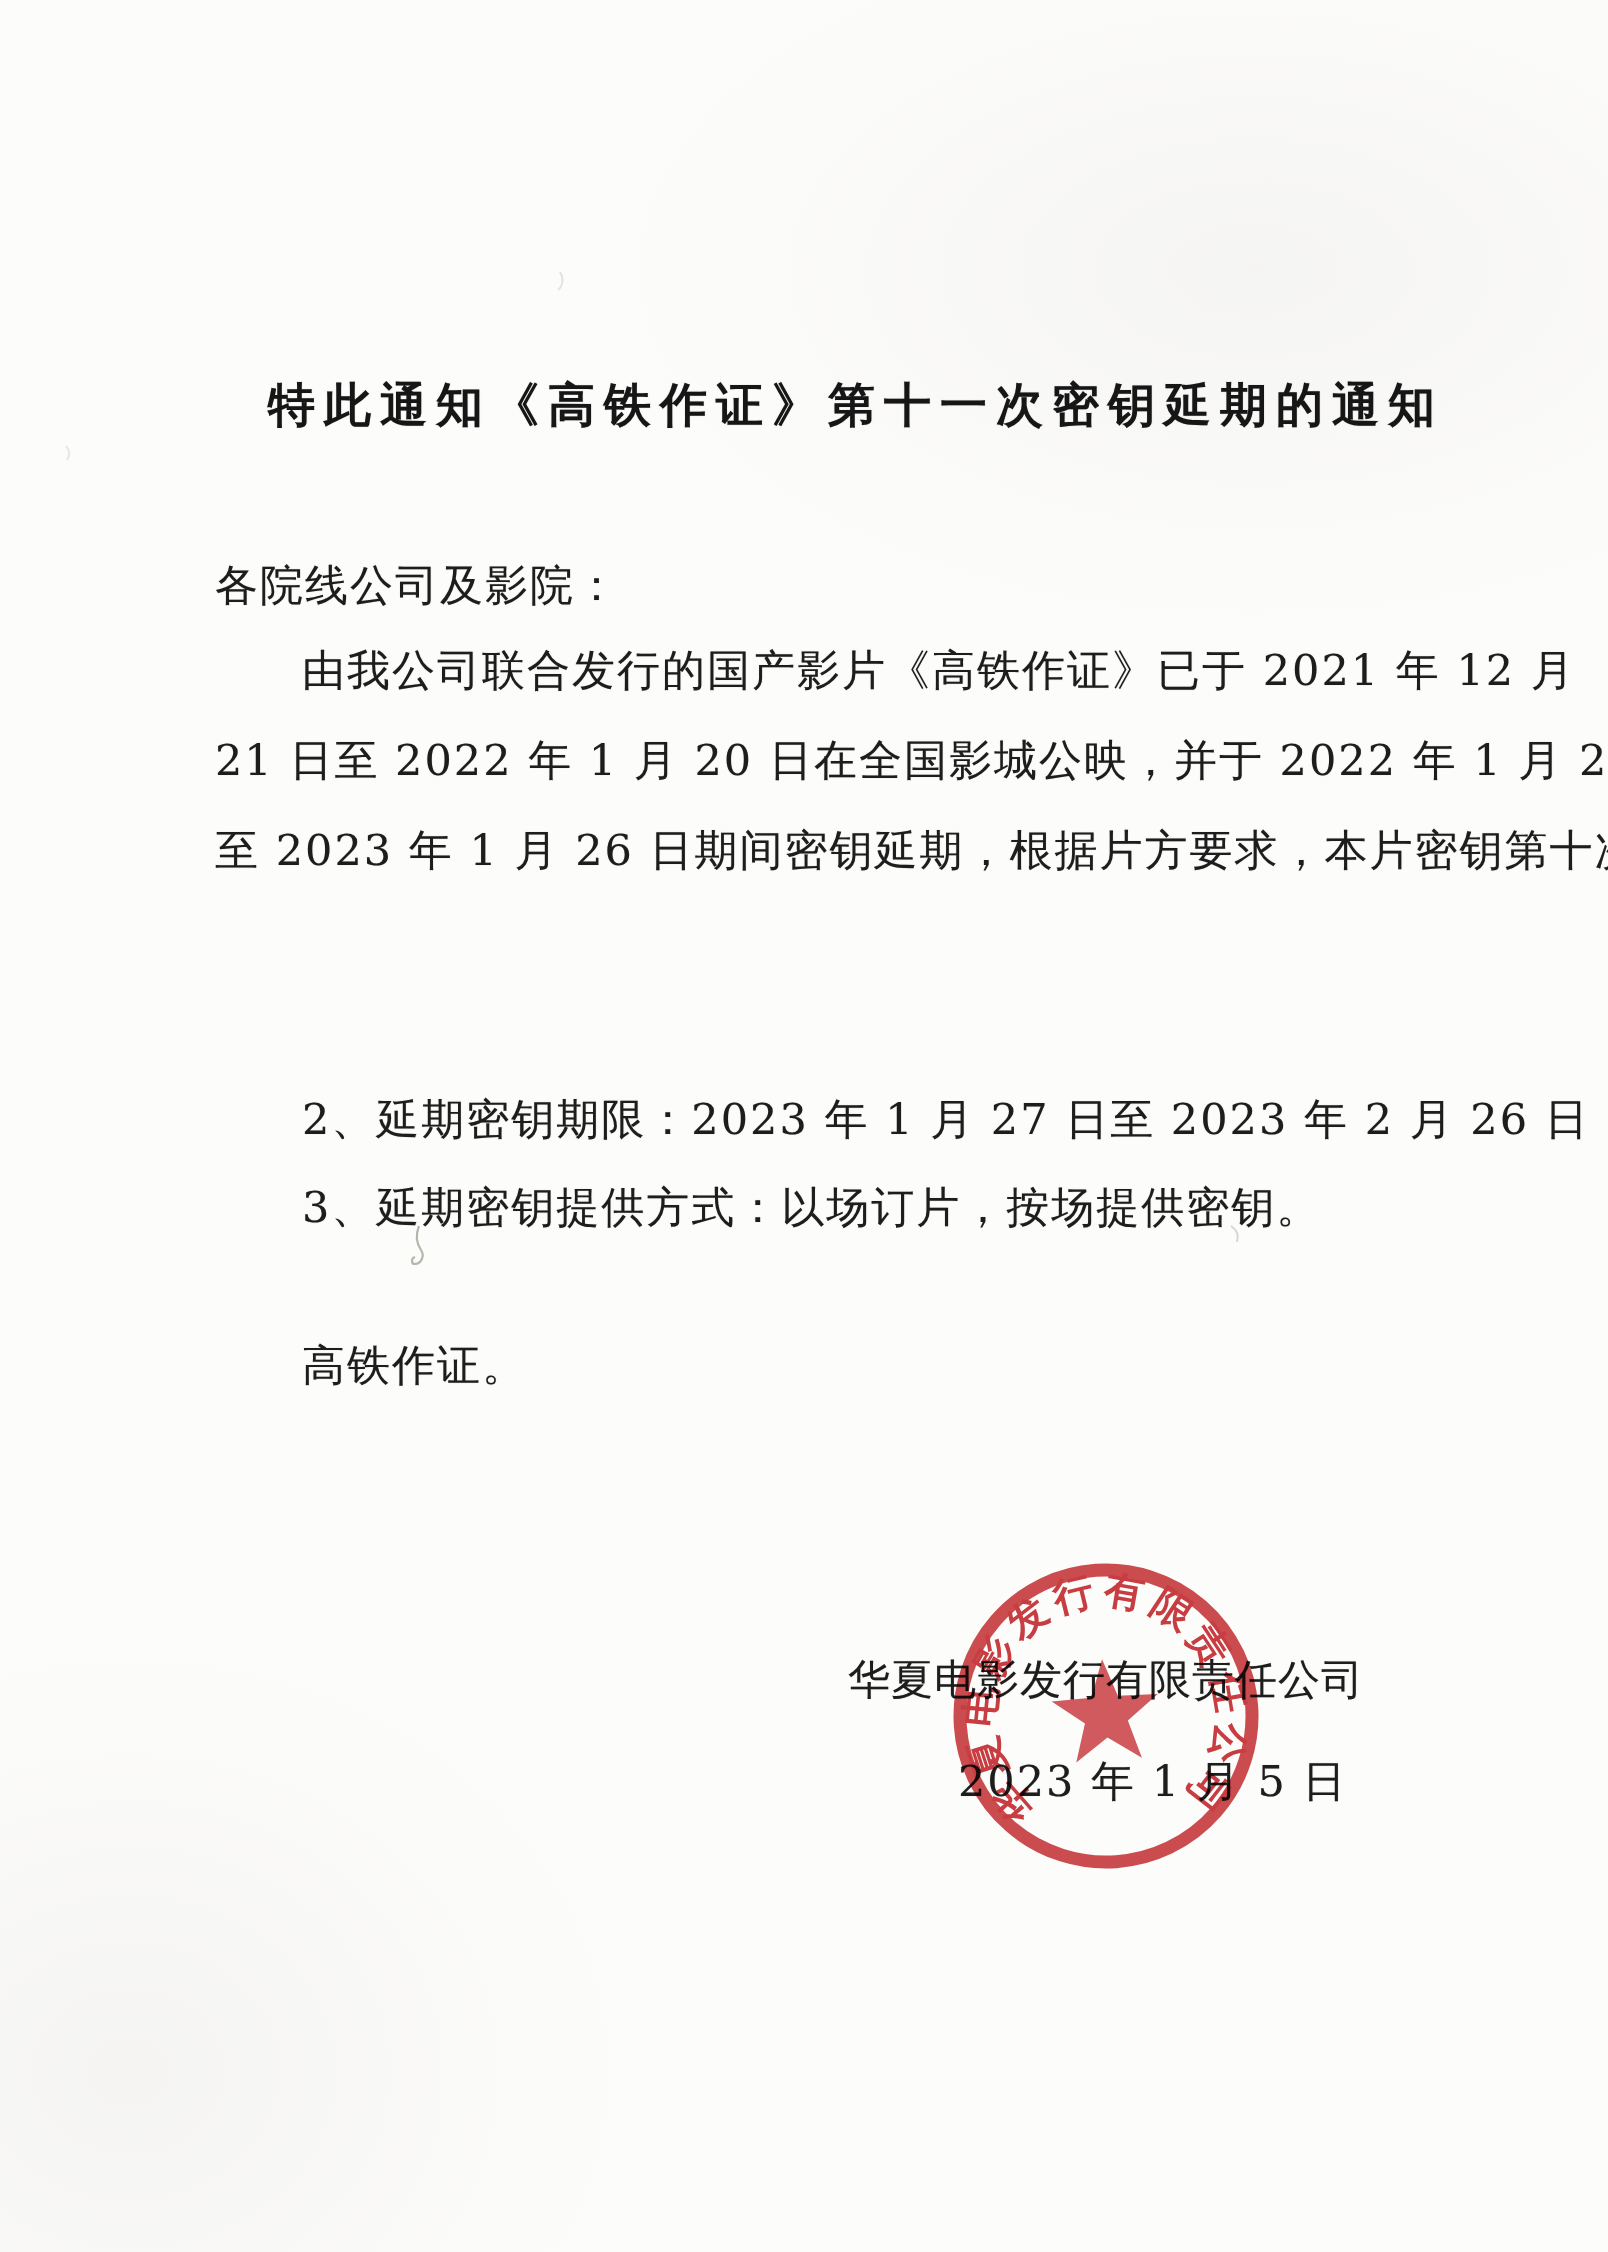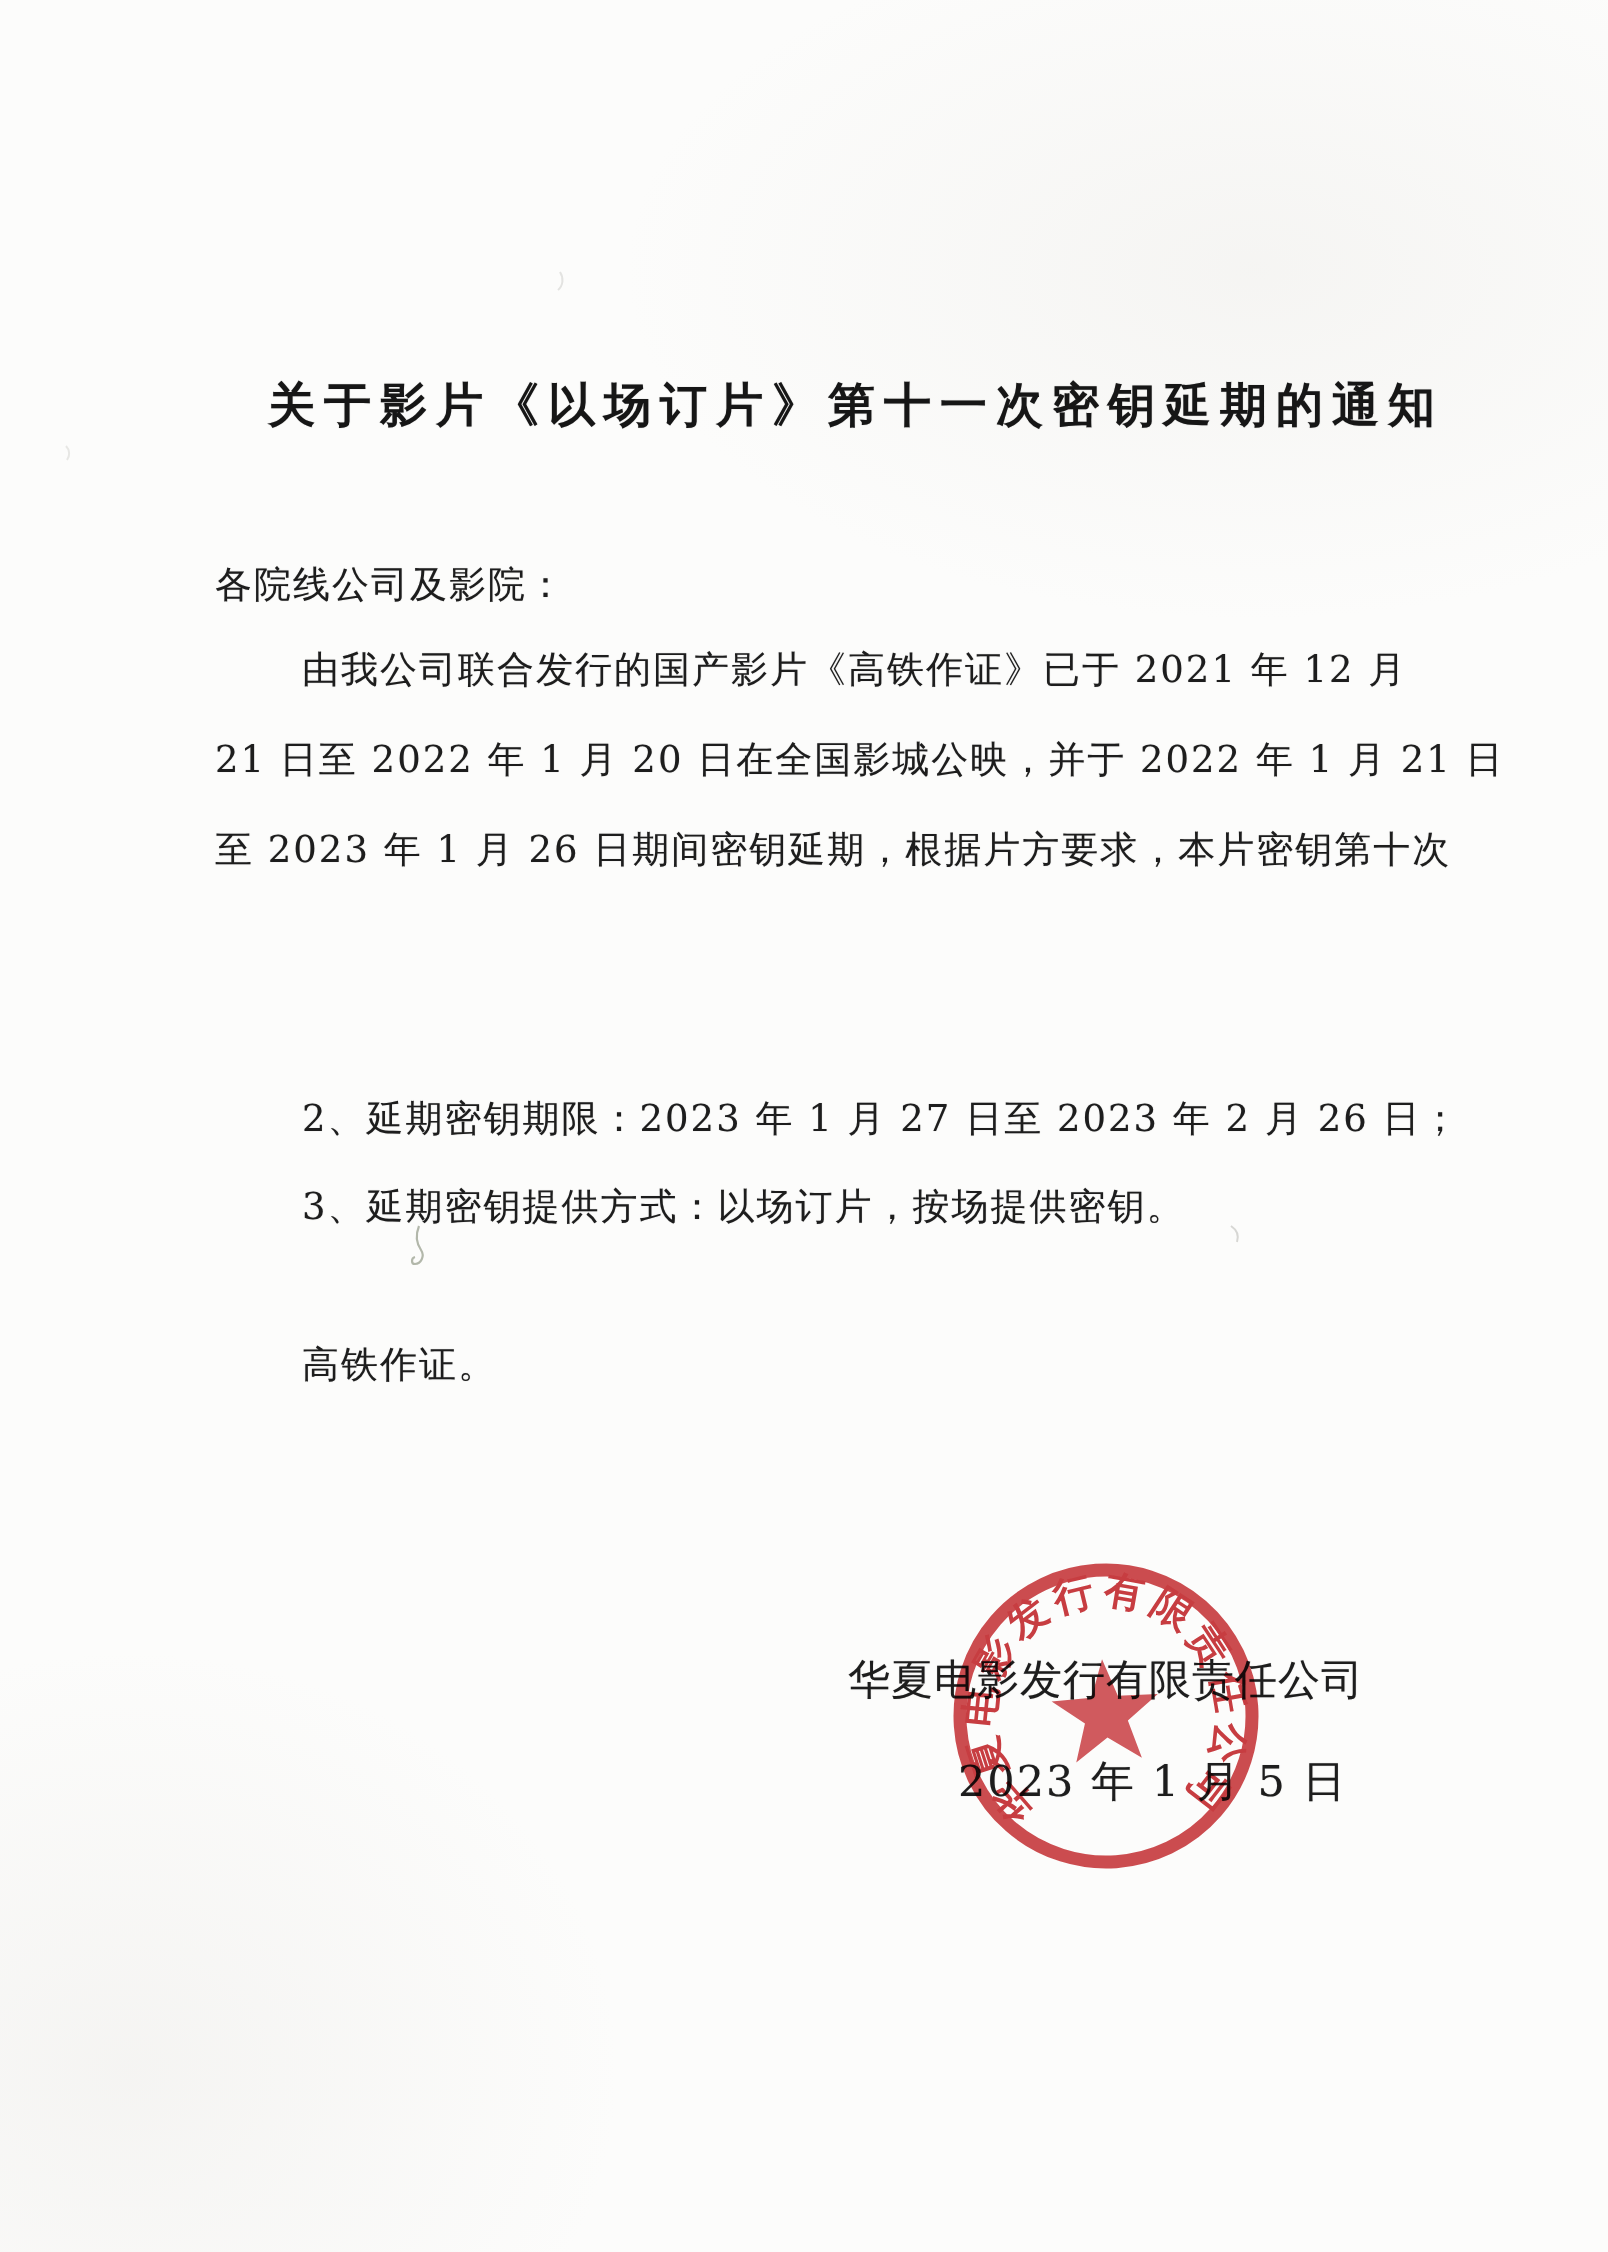--- a/index.html
+++ b/index.html
@@ -29,21 +29,21 @@
     font-weight: bold;
     font-size: 47px;
     line-height: 52px;
     letter-spacing: 9px;
     white-space: nowrap;
     color: #161616;
     text-shadow: 0 0 1px rgba(0,0,0,0.35);
   }
   .line {
     position: absolute;
-    font-size: 37px;
+    font-size: 43px;
     line-height: 50px;
     letter-spacing: 2px;
     white-space: nowrap;
     text-shadow: 0 0 1px rgba(0,0,0,0.3);
   }
   .m-left   { left: 215px; }
   .indented { left: 302px; }
   .sig-company {
     position: absolute;
     left: 848px;
@@ -86,21 +86,21 @@
     position: absolute;
     z-index: 1;
     pointer-events: none;
   }
 </style>
 </head>
 <body>
 
 <div class="page">
 
-  <h1 class="title">关于影片《以场订片》第十一次密钥延期的通知</h1>
+  <h1 class="title">特此通知《高铁作证》第十一次密钥延期的通知</h1>
 
   <div class="line m-left" style="top:560px">各院线公司及影院：</div>
 
   <div class="line indented" style="top:645px">由我公司联合发行的国产影片《高铁作证》已于 2021 年 12 月</div>
 
   <div class="line m-left" style="top:735px">21 日至 2022 年 1 月 20 日在全国影城公映，并于 2022 年 1 月 21 日</div>
 
   <div class="line m-left" style="top:825px">至 2023 年 1 月 26 日期间密钥延期，根据片方要求，本片密钥第十次</div>
 
 

